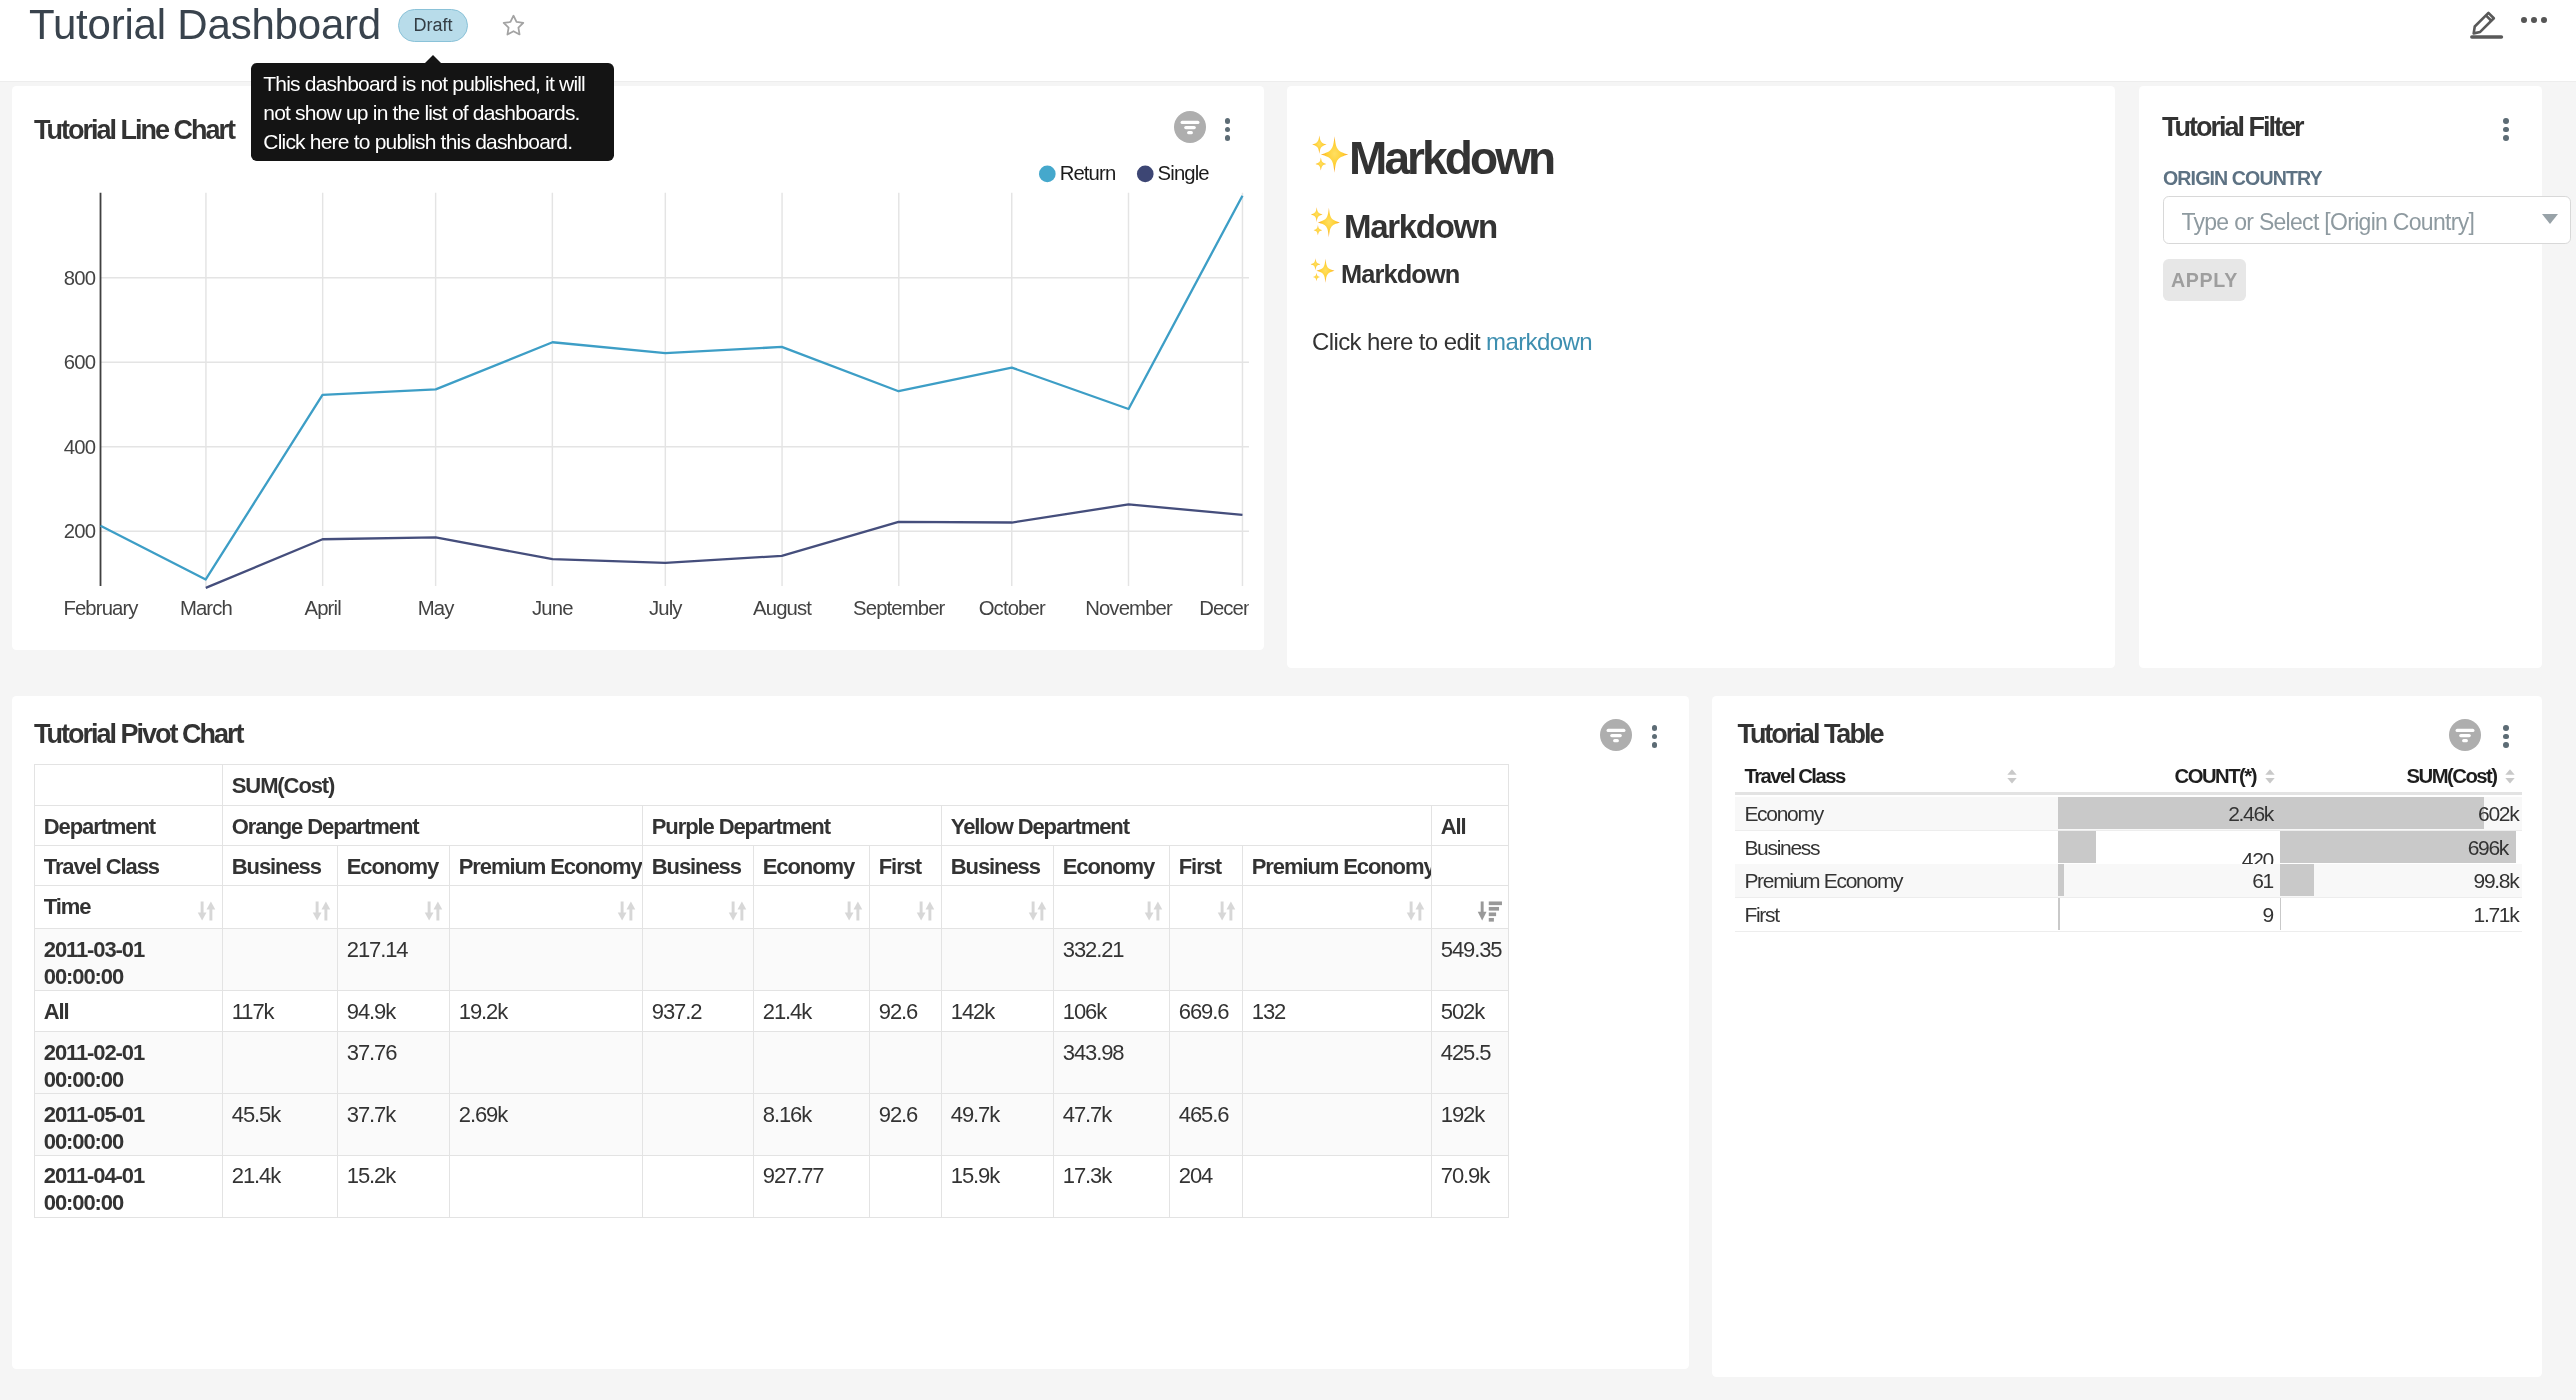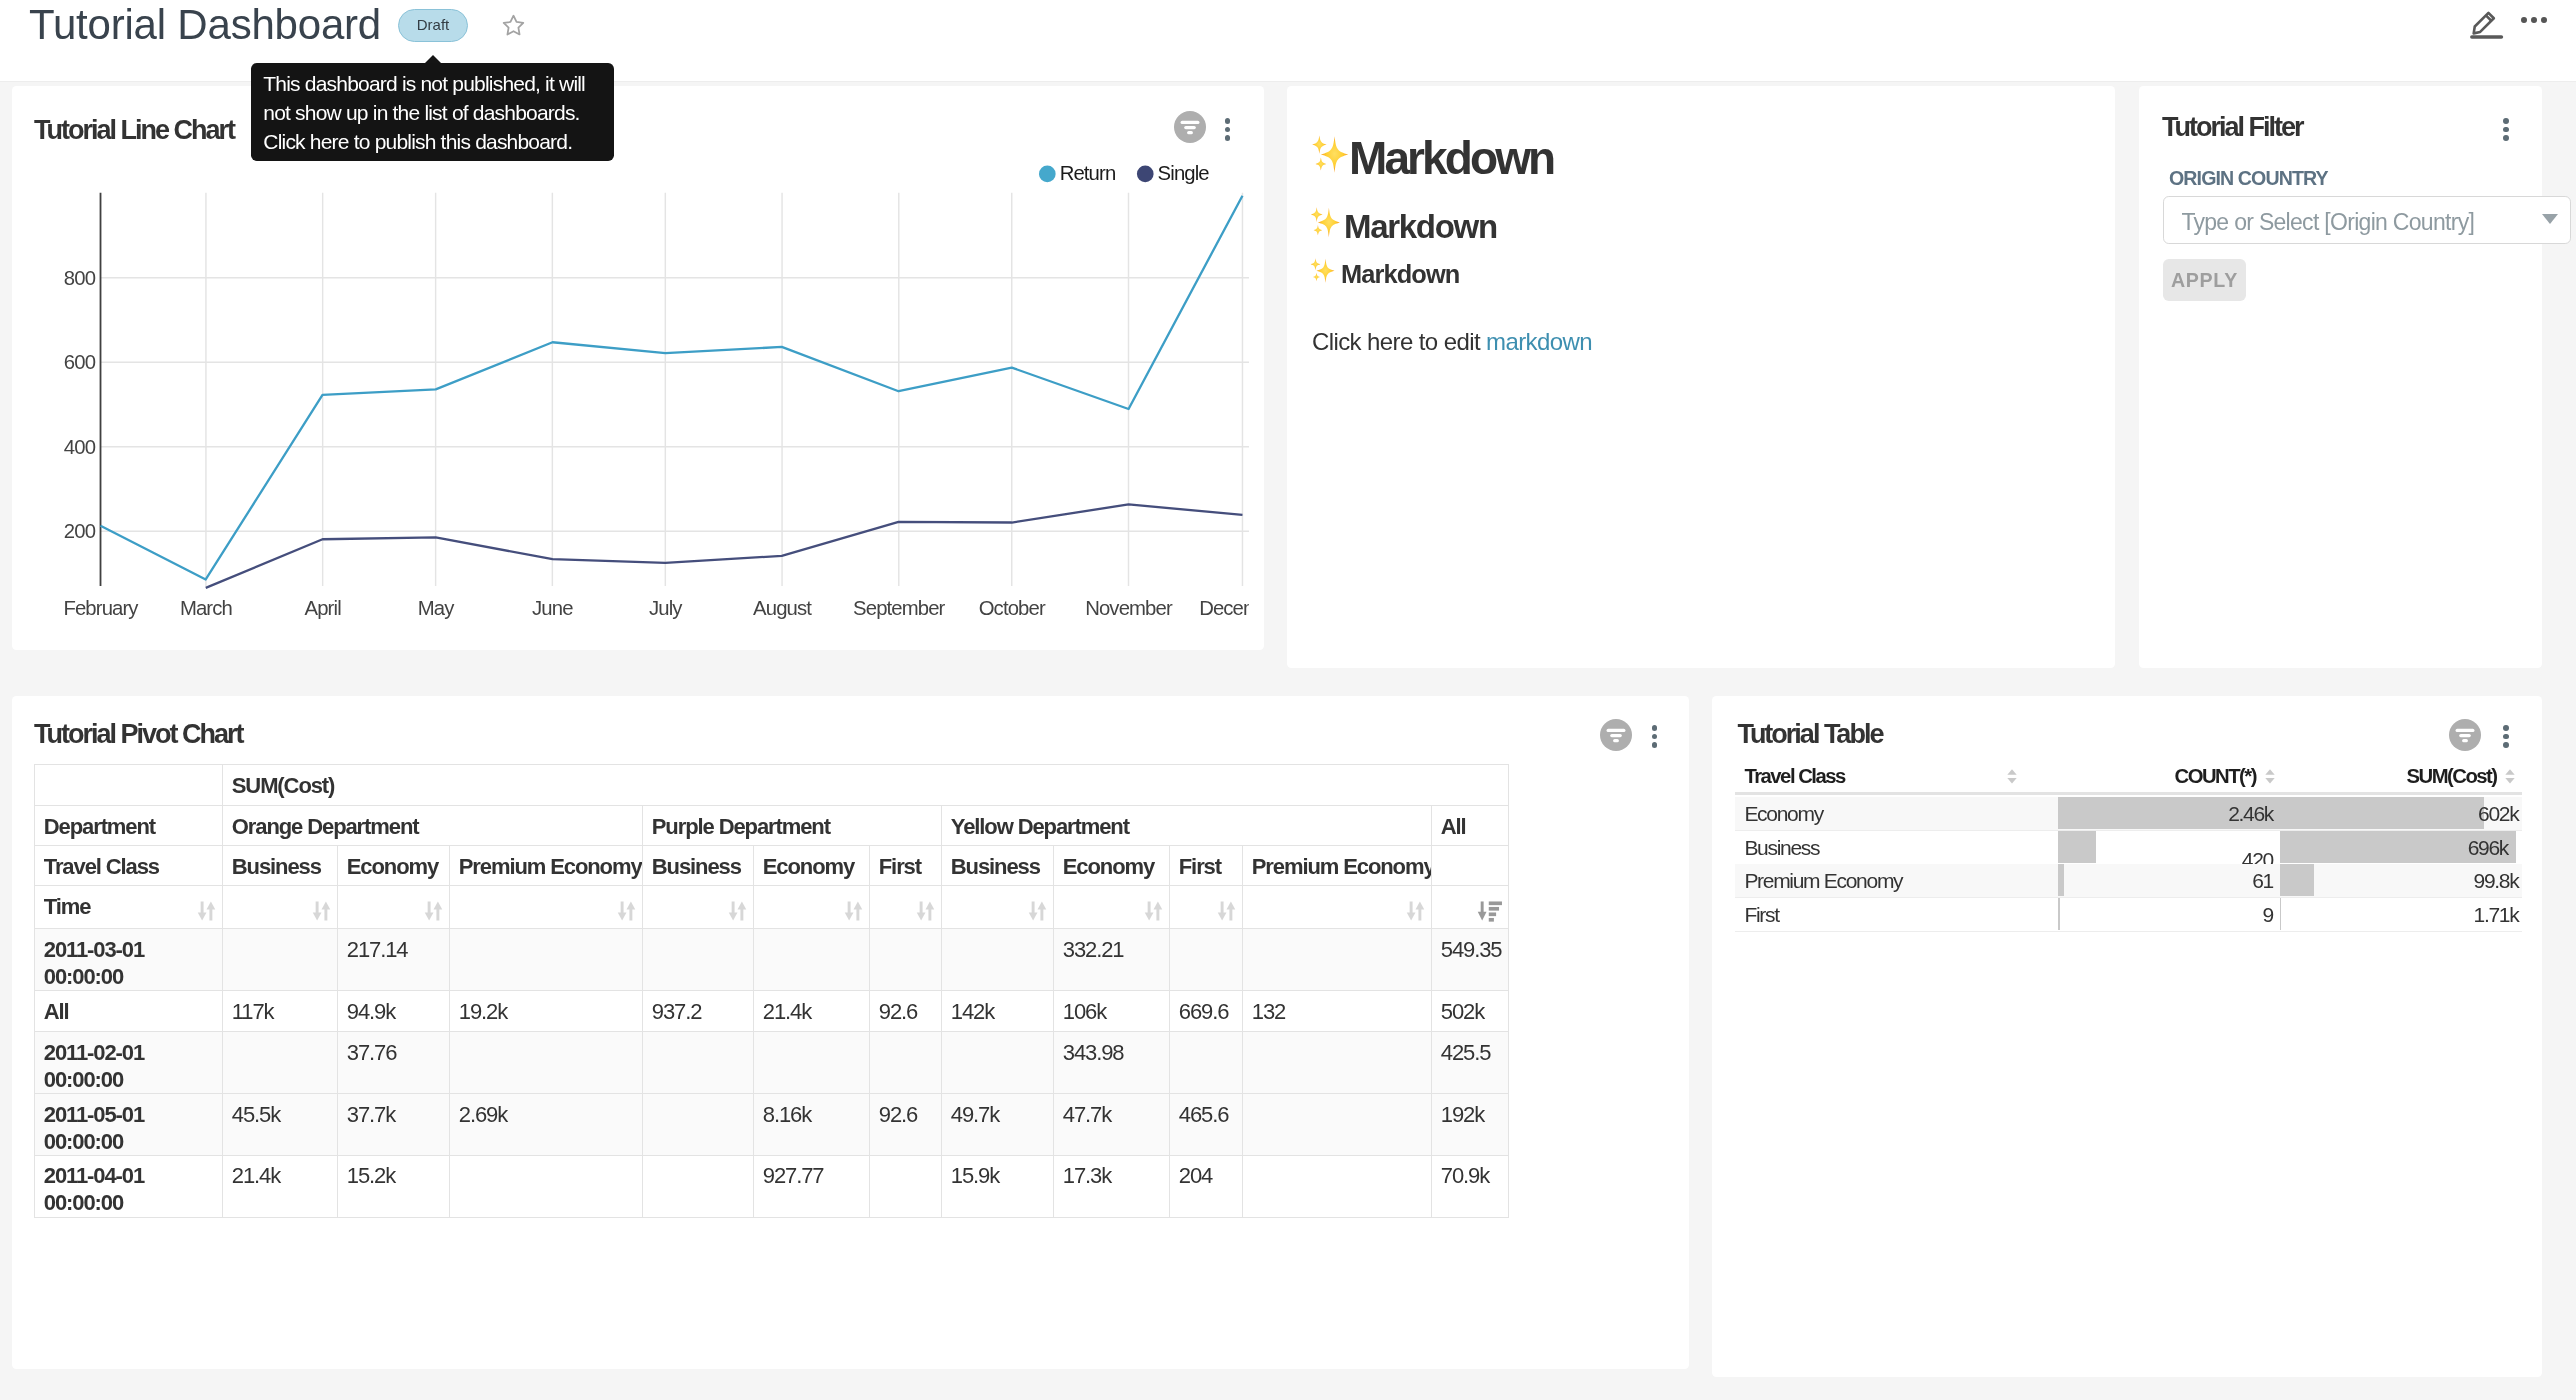--- a/index.html
+++ b/index.html
@@ -17,21 +17,21 @@
   #pv .lt td { background:#fafafa; }
   .sic { position:absolute; right:5.8px; top:13.8px; }
   .trow2 { position:absolute; left:23px; width:787px; height:34px; border-bottom:1.5px solid #ededed; font-size:21px; color:#333; letter-spacing:-1.3px; }
   .bar { position:absolute; top:0; height:32px; background:#c9c9c9; }
 </style>
 </head>
 <body>
 
 <div id="header">
   <div class="abs" style="left:29px; top:4.4px; font-size:42px; line-height:42px; letter-spacing:-0.2px; color:#39434d;">Tutorial Dashboard</div>
-  <div class="abs" style="left:398px; top:8.7px; width:70px; height:33px; background:#b8dcea; border:1.5px solid #8ac2d8; border-radius:16.7px; text-align:center; font-size:15px; color:#333d44; line-height:30px;">Draft</div>
+  <div class="abs" style="left:398px; top:8.7px; width:70px; height:33px; background:#b8dcea; border:1.5px solid #8ac2d8; border-radius:16.7px; text-align:center; font-size:18px; color:#333d44; line-height:30px;">Draft</div>
   <svg class="abs" style="left:501px; top:13px;" width="25" height="25" viewBox="0 0 24 24" fill="none" stroke="#a3a3a3" stroke-width="1.7" stroke-linejoin="round">
     <path d="M12 2.6 L14.9 8.6 L21.4 9.5 L16.7 14.1 L17.8 20.6 L12 17.5 L6.2 20.6 L7.3 14.1 L2.6 9.5 L9.1 8.6 Z"></path>
   </svg>
 
   <svg class="abs" style="left:2469px; top:4.4px;" width="36" height="35" viewBox="0 0 50 48" fill="none" stroke="#595959" stroke-width="3.6" stroke-linejoin="round">
     <path d="M8 31 L27 12 L34.5 19.5 L15.5 38.5 L6.5 40.5 Z"></path>
     <path d="M23.5 15.5 L31 23"></path>
     <path d="M4 45.5 H45" stroke-width="5" stroke-linecap="round"></path>
   </svg>
   <div class="abs" style="left:2521px; top:17.4px; display:flex; gap:4.4px;">
@@ -147,21 +147,21 @@
   <div class="abs" style="left:25px; top:242px; font-size:24px; color:#333; letter-spacing:-0.6px;">Click here to edit <span style="color:#3e8fb0;">markdown</span></div>
 </div>
 
 <div class="card" id="card-filter" style="left:2139px; top:86px; width:403px; height:582px;">
   <div class="ctitle" style="left:23px; top:28px;">Tutorial Filter</div>
   <div class="kebab abs" style="left:364px; top:32px;">
       <span></span>
       <span></span>
       <span></span>
     </div>
-  <div class="abs" style="left:30px; top:81px; font-size:19.6px; font-weight:600; color:#5d7283; letter-spacing:-0.9px;">ORIGIN COUNTRY</div>
+  <div class="abs" style="left:24px; top:81px; font-size:19.6px; font-weight:600; color:#5d7283; letter-spacing:-0.9px;">ORIGIN COUNTRY</div>
   <div class="abs" style="left:24px; top:110px; width:408px; height:48px; border:1.5px solid #d8d8d8; border-radius:5.8px; background:#fff;">
     <span class="abs" style="left:17.4px; top:11.6px; font-size:23px; color:#8e9aa0; white-space:nowrap; letter-spacing:-0.7px;">Type or Select [Origin Country]</span>
     <span class="abs" style="right:11.6px; top:17.4px; width:0; height:0; border-left:8px solid transparent; border-right:8px solid transparent; border-top:10.2px solid #98a2a8;"></span>
   </div>
   <div class="abs" style="left:24px; top:173px; width:83px; height:42px; background:#e7e7e7; border-radius:5.8px; text-align:center; line-height:42px; font-size:19.6px; font-weight:700; color:#9e9e9e; letter-spacing:0.7px;">APPLY</div>
 </div>
 
 <div class="card" id="card-pivot" style="left:11.6px; top:696px; width:1677px; height:673px;">
   <div class="ctitle" style="left:22.5px; top:25.4px;">Tutorial Pivot Chart</div>
   <svg class="abs" style="left:1588px; top:22.5px;" width="32" height="32" viewBox="0 0 44 44">

